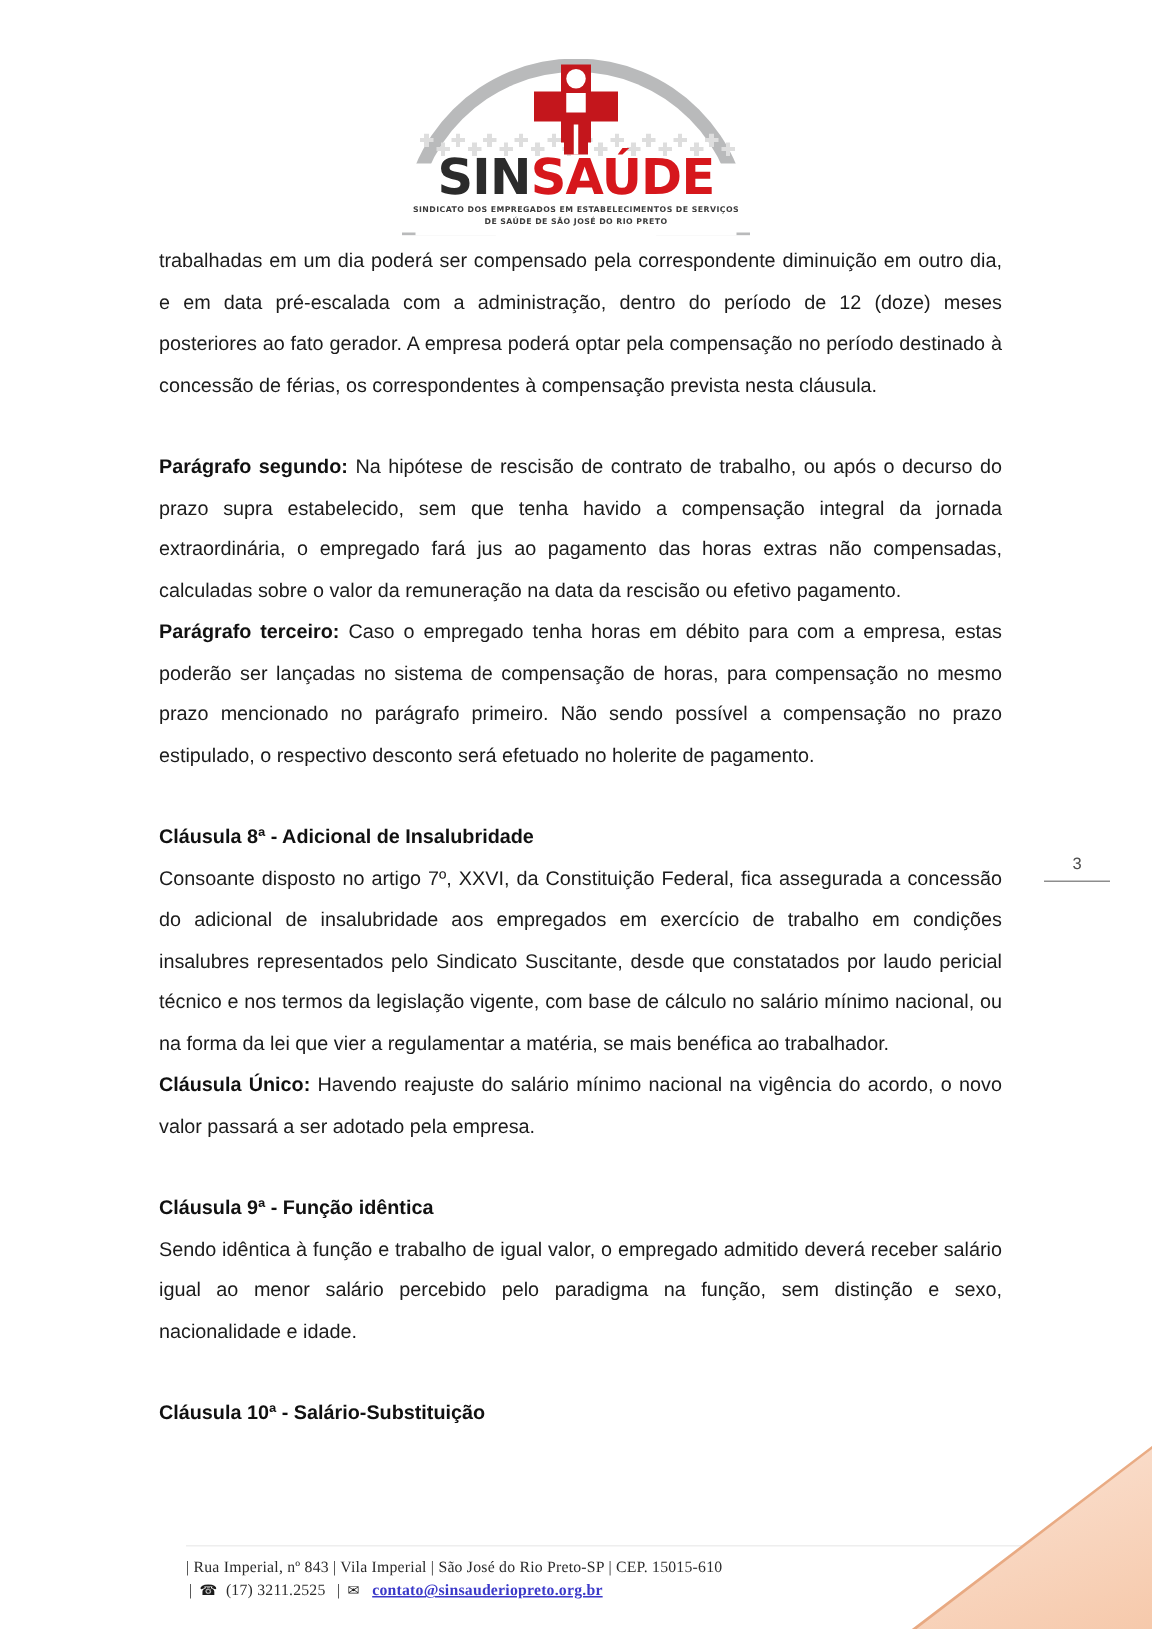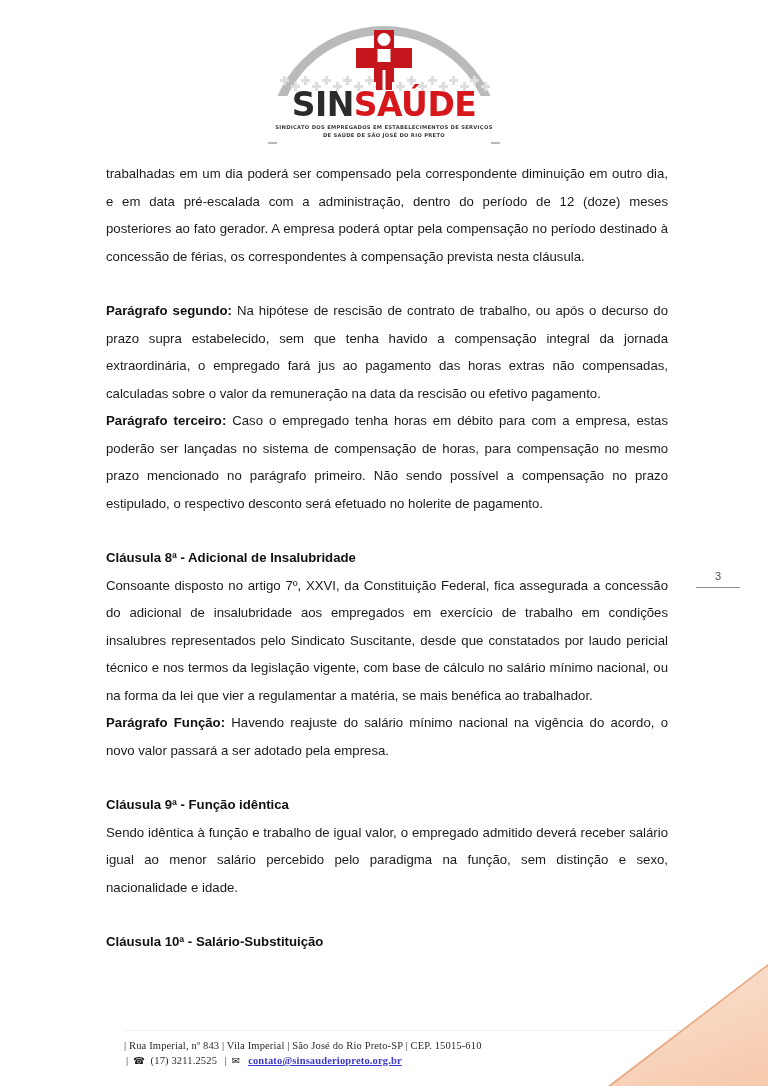--- a/index.html
+++ b/index.html
@@ -42,21 +42,21 @@
     inset: 0;
     background: linear-gradient(160deg, #e8a578 0%, #e3a078 100%);
     clip-path: polygon(100% 0%, 100% 1.6%, 1.9% 100%, 0% 100%);
     opacity: .85;
   }
 
   
   .header {
     position: absolute;
     left: 0;
-    top: 24px;
+    top: 37px;
     width: 768px;
     height: 118px;
   }
   .logo {
     position: relative;
     width: 268px;
     height: 118px;
     margin: 0 auto;
   }
   
@@ -342,21 +342,21 @@
     <p class="para"><b>Parágrafo segundo:</b><span> Na hipótese de rescisão de contrato de trabalho, ou após o decurso do prazo supra estabelecido, sem que tenha havido a compensação integral da jornada extraordinária, o empregado fará jus ao pagamento das horas extras não compensadas, calculadas sobre o valor da remuneração na data da rescisão ou efetivo pagamento.</span></p>
 
     <p class="para"><b>Parágrafo terceiro:</b><span> Caso o empregado tenha horas em débito para com a empresa, estas poderão ser lançadas no sistema de compensação de horas, para compensação no mesmo prazo mencionado no parágrafo primeiro. Não sendo possível a compensação no prazo estipulado, o respectivo desconto será efetuado no holerite de pagamento.</span></p>
 
 
     <div class="gap-md"></div>
 
     <div class="heading">Cláusula 8ª - Adicional de Insalubridade</div>
     <p class="para">Consoante disposto no artigo 7º, XXVI, da Constituição Federal, fica assegurada a concessão do adicional de insalubridade aos empregados em exercício de trabalho em condições insalubres representados pelo Sindicato Suscitante, desde que constatados por laudo pericial técnico e nos termos da legislação vigente, com base de cálculo no salário mínimo nacional, ou na forma da lei que vier a regulamentar a matéria, se mais benéfica ao trabalhador.</p>
 
-    <p class="para"><b>Parágrafo Função:</b><span> Havendo reajuste do salário mínimo nacional na vigência do acordo, o novo valor passará a ser adotado pela empresa.</span></p>
+    <p class="para"><b>Cláusula Único:</b><span> Havendo reajuste do salário mínimo nacional na vigência do acordo, o novo valor passará a ser adotado pela empresa.</span></p>
 
     <div class="gap-md"></div>
 
     <div class="heading">Cláusula 9ª - Função idêntica</div>
     <p class="para">Sendo idêntica à função e trabalho de igual valor, o empregado admitido deverá receber salário igual ao menor salário percebido pelo paradigma na função, sem distinção e sexo, nacionalidade e idade.</p>
 
     <div class="gap-md"></div>
 
     <div class="heading">Cláusula 10ª - Salário-Substituição</div>
 

